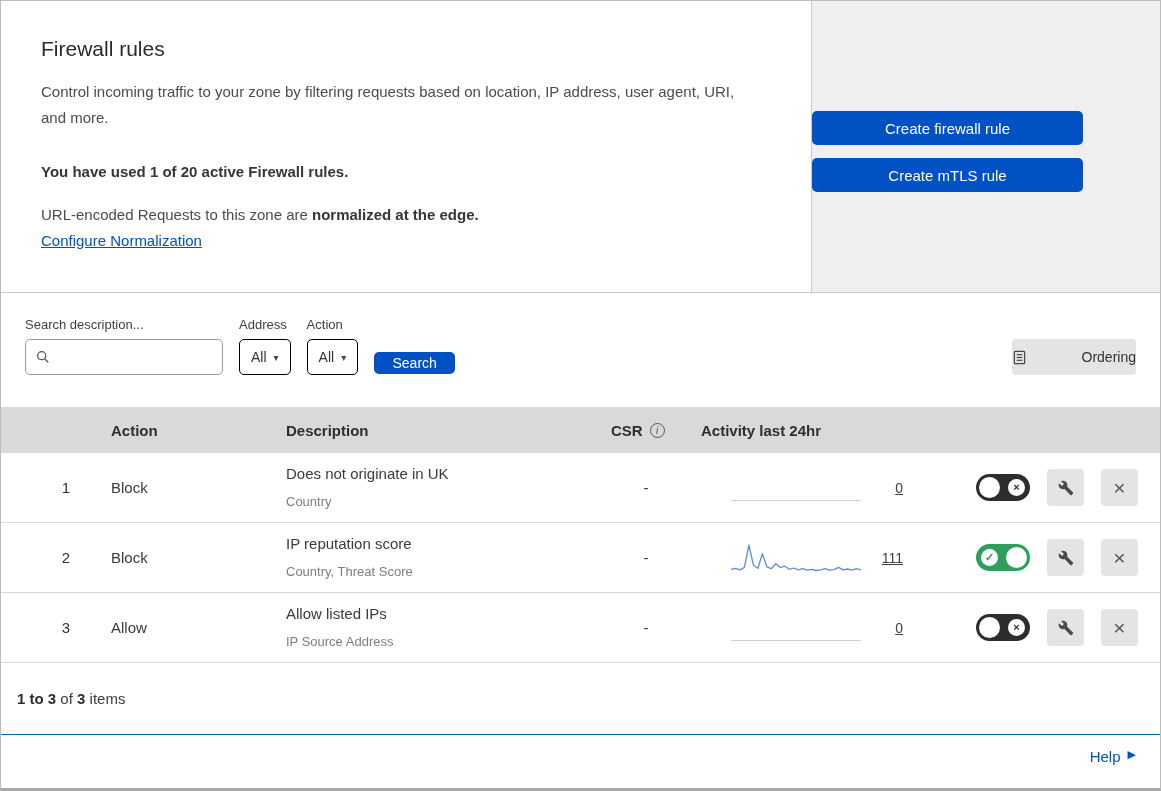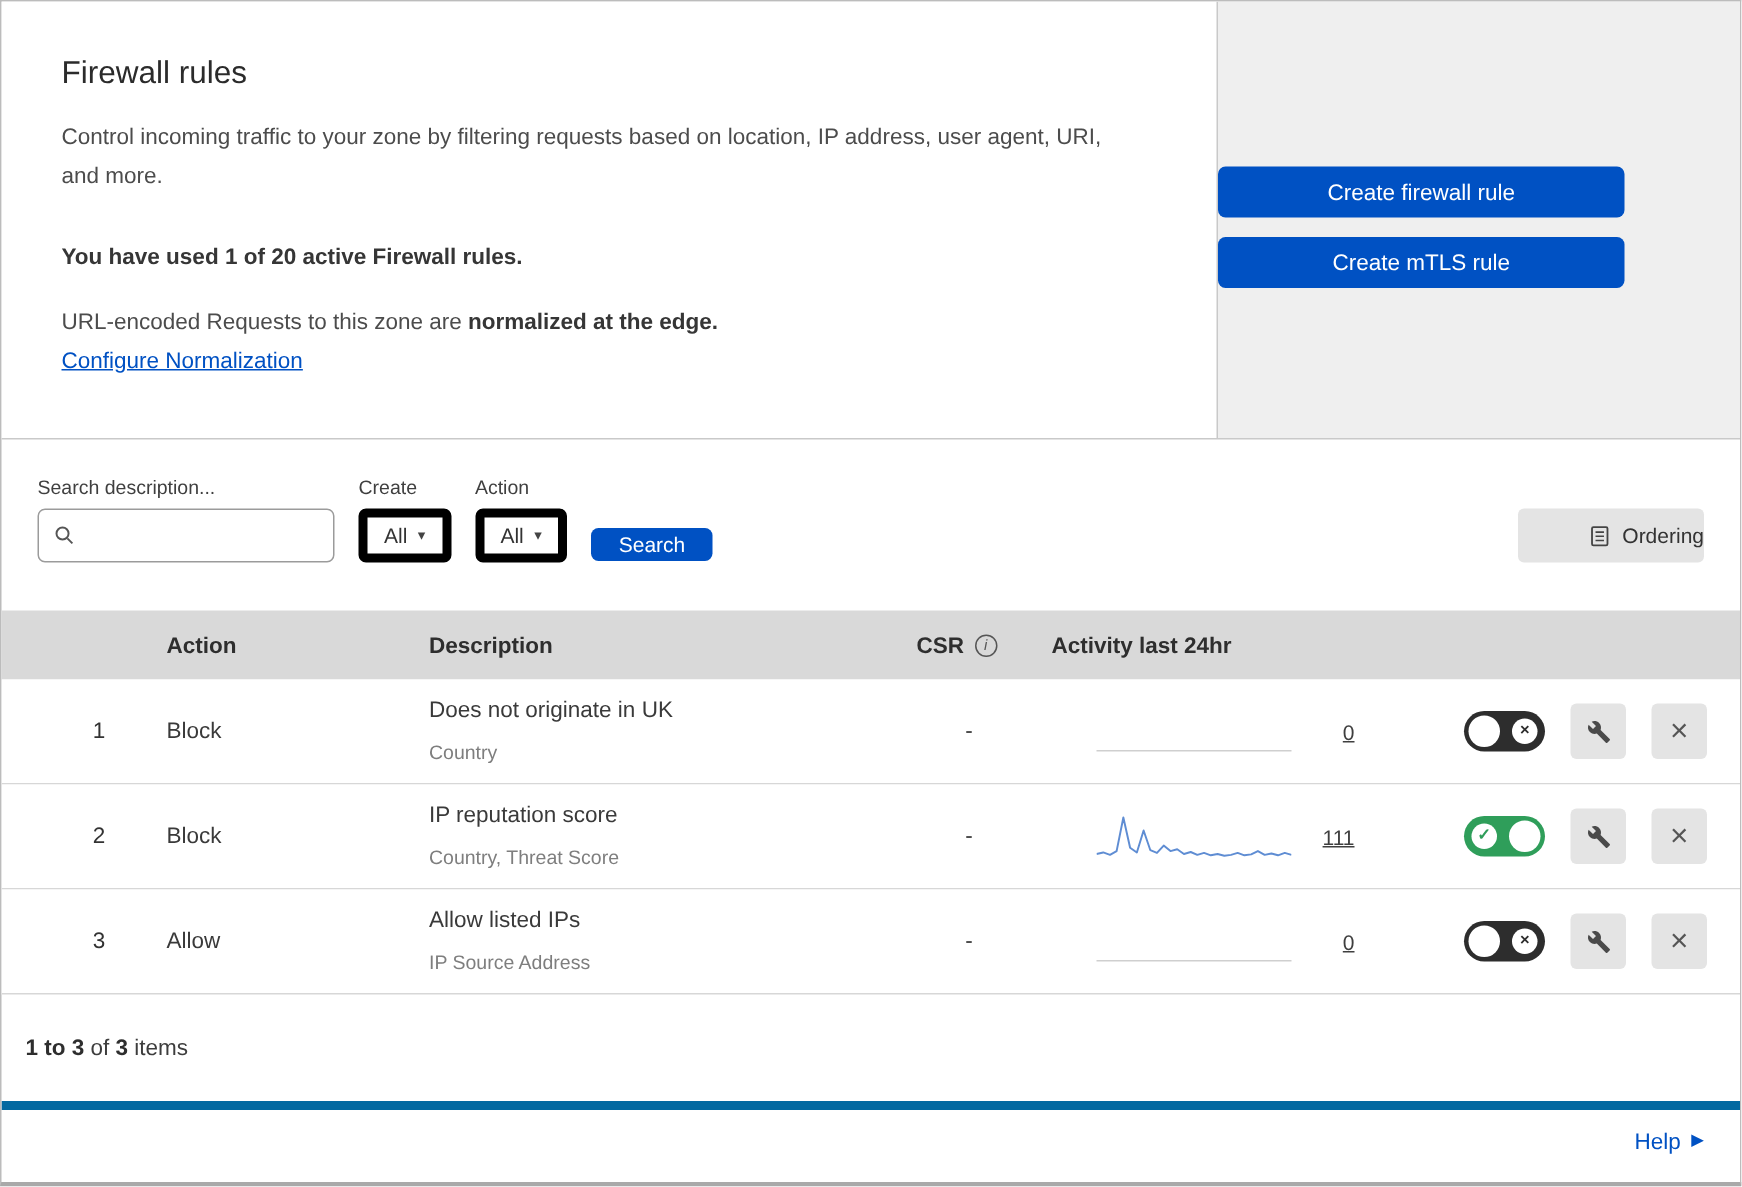--- a/index.html
+++ b/index.html
@@ -19,24 +19,24 @@
   .link { color:#0051c3; text-decoration:underline; font-size:15px; display:inline-block; margin-top:9px; cursor:pointer; }
   .btn { border:none; cursor:pointer; font-family:inherit; }
   .btn.primary { background:#0051c3; color:#fff; font-size:15px; width:271px; height:34px; border-radius:5px; }
 
   
   .filter-bar { display:flex; align-items:flex-end; gap:16px; padding:24px 24px 32px; }
   .field label { display:block; font-size:13px; color:#3f3f3f; margin-bottom:7px; }
   .search-box { position:relative; width:198px; }
   .search-box input { width:198px; height:36px; border:1px solid #9b9b9b; border-radius:5px; padding:0 10px 0 34px; font-size:14px; font-family:inherit; color:#333; }
   .search-box svg { position:absolute; left:11px; top:11px; }
-  .dd { height:36px; border:6px solid #000000; border-radius:5px; background:#fff; display:inline-flex; align-items:center; gap:7px; padding:0 11px; font-size:14px; color:#333; cursor:pointer; font-family:inherit; }
+  .dd { height:36px; border:1px solid #000000; border-radius:5px; background:#fff; display:inline-flex; align-items:center; gap:7px; padding:0 11px; font-size:14px; color:#333; cursor:pointer; font-family:inherit; }
   .dd .caret { font-size:10px; color:#444; }
   .btn.search { width:81px; height:22px; border-radius:5px; background:#0051c3; color:#fff; font-size:14px; margin-bottom:1px; }
-  .btn.ordering { margin-left:auto; height:36px; width:124px; background:#e4e4e4; border-radius:4px; color:#333; font-size:14px; display:flex; align-items:center; justify-content:flex-end; gap:8px; }
+  .btn.ordering { margin-left:auto; height:36px; width:124px; background:#e4e4e4; border-radius:4px; color:#333; font-size:14px; display:flex; align-items:center; justify-content:space-between; gap:8px; }
 
   
   .thead, .row { display:grid; grid-template-columns:100px 175px 325px 90px 240px 1fr; align-items:center; }
   .thead { background:#d9d9d9; height:46px; font-size:15px; font-weight:700; color:#2e2e2e; }
   .row { height:70px; border-bottom:1px solid #d7d7d7; background:#fff; }
   .cell { padding-left:10px; }
   .cell.num { text-align:center; padding-left:30px; font-size:15px; color:#333; }
   .cell.action { font-size:15px; color:#3a3a3a; }
   .desc-title { font-size:15px; color:#3a3a3a; }
   .desc-sub { font-size:13px; color:#7e7e7e; margin-top:4px; }
@@ -58,21 +58,21 @@
   .toggle.on  .knob { right:3px; }
   .t-icon { position:absolute; top:5px; width:17px; height:17px; border-radius:50%; background:#fff; display:flex; align-items:center; justify-content:center; font-size:11px; font-weight:700; line-height:1; }
   .toggle.off .t-icon { right:5px; color:#2d2d2d; }
   .toggle.on  .t-icon { left:5px;  color:#2f9e5a; }
 
   .icon-btn { width:37px; height:37px; border-radius:4px; background:#e4e4e4; border:none; display:flex; align-items:center; justify-content:center; cursor:pointer; }
   .x-glyph { font-size:21px; color:#555; line-height:1; }
   .wrench { width:16px; height:16px; fill:#4a4a4a; }
 
   
-  .table-footer { padding:27px 16px; font-size:15px; color:#3d3d3d; border-bottom:6px solid #0369a1; }
+  .table-footer { padding:27px 16px; font-size:15px; color:#3d3d3d; border-bottom:1px solid #0369a1; }
   .table-footer strong { font-weight:700; color:#2e2e2e; }
   .help-bar { padding:13px 24px; text-align:right; }
   .help-link { color:#0051c3; font-size:15px; cursor:pointer; display:inline-flex; align-items:flex-start; gap:7px; text-decoration:none; }
   .help-link .arrow { font-size:11px; }
 </style>
 </head>
 <body>
 
 <div class="page">
 
@@ -95,21 +95,21 @@
       <label>Search description...</label>
       <div class="search-box">
         <svg width="14" height="14" viewBox="0 0 16 16">
             <circle cx="6.5" cy="6.5" r="4.6" fill="none" stroke="#555" stroke-width="1.5"></circle>
             <line x1="10.2" y1="10.2" x2="14" y2="14" stroke="#555" stroke-width="1.5"></line>
           </svg>
         <input type="text" aria-label="Search description..." style="">
       </div>
     </div>
     <div class="field">
-      <label>Create</label>
+      <label>Address</label>
       <button class="dd">
           <span>All</span>
           <span class="caret">▾</span>
         </button>
     </div>
     <div class="field">
       <label>Action</label>
       <button class="dd">
           <span>All</span>
           <span class="caret">▾</span>

